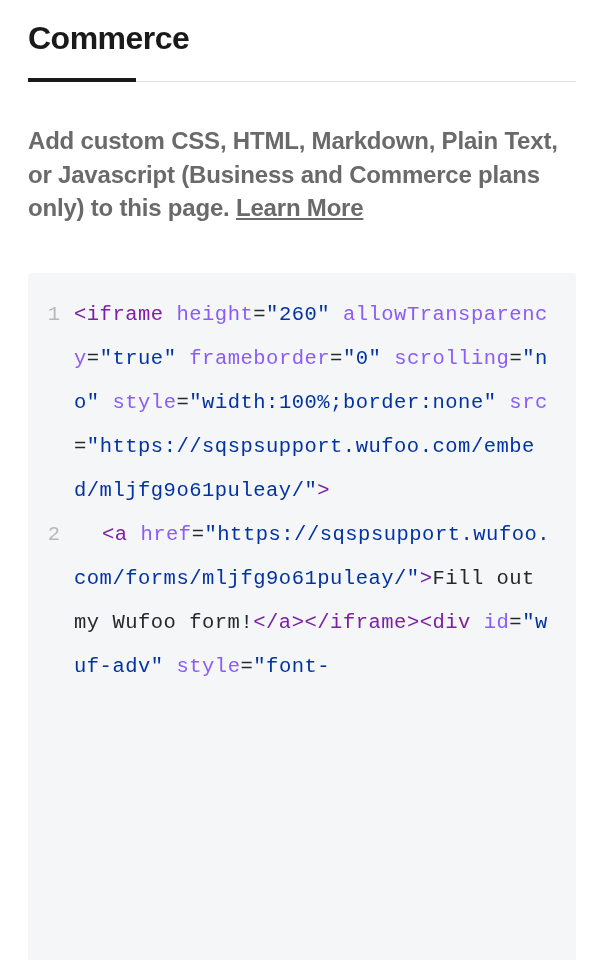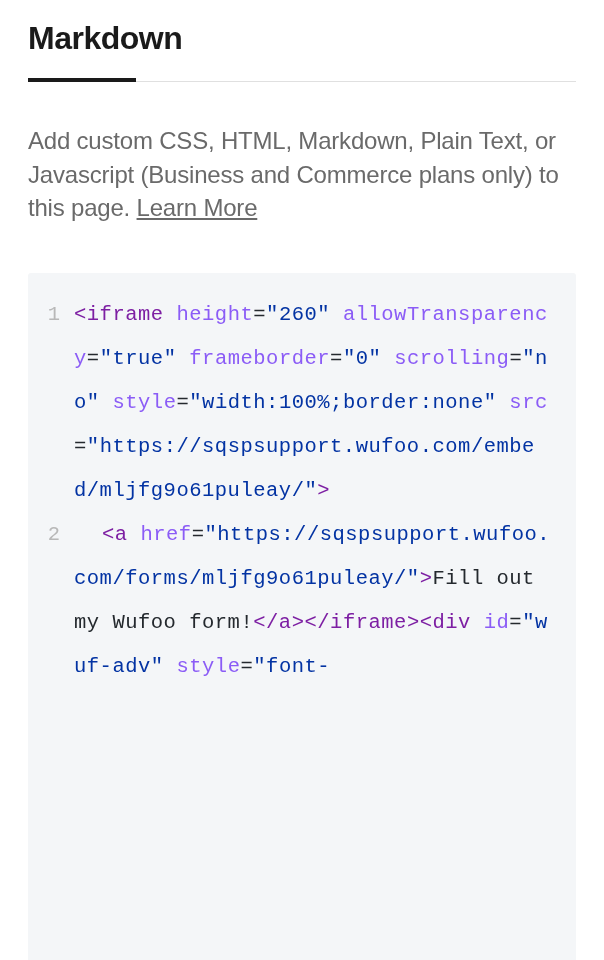--- a/index.html
+++ b/index.html
@@ -38,21 +38,21 @@
     .separator-line {
       height: 1px;
       width: 100%;
       background: #e0e0e0;
     }
     .description {
       margin-top: 42px;
       font-size: 24px;
       line-height: 1.4;
       color: #6a6a6a;
-      font-weight: 400;
+      font-weight: 700;
       letter-spacing: -0.2px;
     }
     .learn-more {
       text-decoration: underline;
       color: #6a6a6a;
       cursor: pointer;
     }
     .code-block {
       margin-top: 48px;
       background: #f4f6f8;
@@ -90,21 +90,21 @@
     .line2-indent {
       display: inline-block;
       width: 28px;
     }
   </style>
 </head>
 <body>
 
 <div class="container">
   <div class="header">
-    <h1 class="title">Markdown</h1>
+    <h1 class="title">Commerce</h1>
     <div class="tab-underline"></div>
     <div class="separator-line"></div>
   </div>
 
   <p class="description">
     <span>Add custom CSS, HTML, Markdown, Plain Text, or Javascript (Business and Commerce plans only) to this page. </span><a class="learn-more">Learn More</a>
   </p>
 
   <div class="code-block">
     <div class="code-line">

